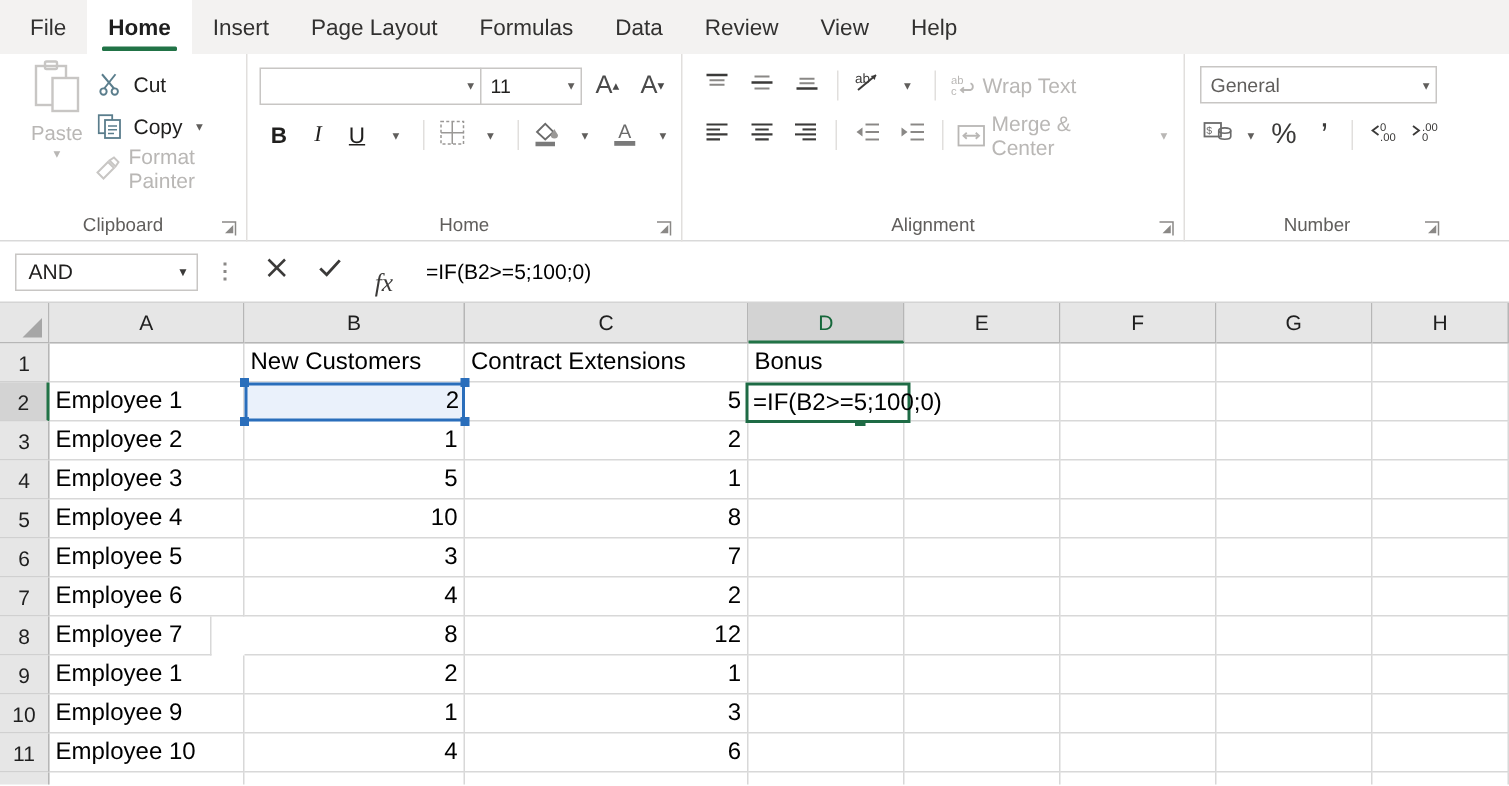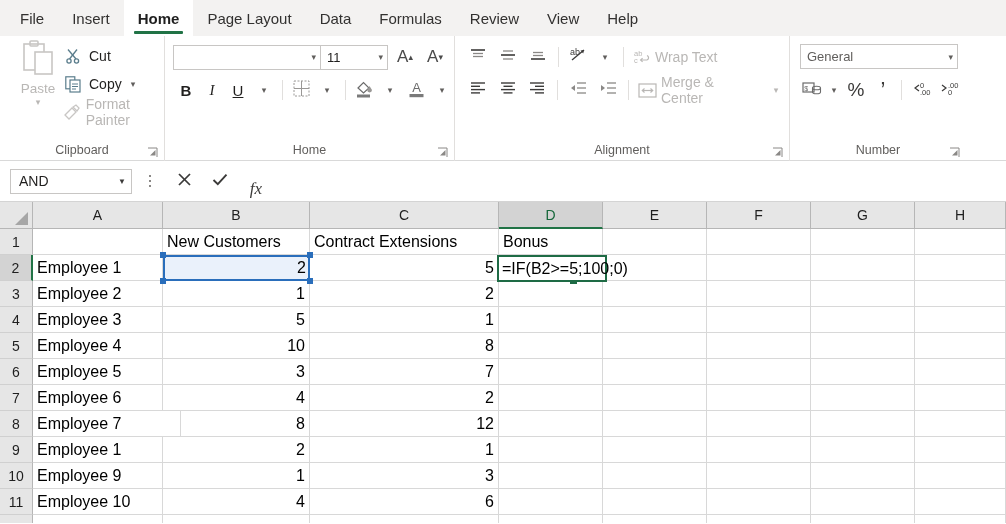--- a/index.html
+++ b/index.html
@@ -285,34 +285,34 @@
     position:absolute; width:7px; height:3px; background:#1e6b45; z-index:7;
   }
 </style>
 </head>
 <body>
 
 <div class="tabbar">
   <div class="tab">
       <span>File</span>
     </div>
+  <div class="tab active">
+      <span>Home</span>
+    </div>
   <div class="tab">
       <span>Insert</span>
     </div>
-  <div class="tab active">
-      <span>Home</span>
-    </div>
   <div class="tab">
       <span>Page Layout</span>
     </div>
   <div class="tab">
+      <span>Formulas</span>
+    </div>
+  <div class="tab">
       <span>Data</span>
-    </div>
-  <div class="tab">
-      <span>Formulas</span>
     </div>
   <div class="tab">
       <span>Review</span>
     </div>
   <div class="tab">
       <span>View</span>
     </div>
   <div class="tab">
       <span>Help</span>
     </div>
@@ -642,20 +642,23 @@
     </div>
     <div class="fbarbtn">
       <span><svg width="16" height="15" viewBox="0 0 16 15">
             <path d="M1.5 8 L5.8 12.2 L14.5 2.6" fill="none" stroke="#3b3a39" stroke-width="1.9"></path>
           </svg></span>
     </div>
     <div class="fbarbtn">
       <span class="fx">fx</span>
     </div>
   </div>
+  <div class="finput">
+    <span>=IF(B2&gt;=5;100;0)</span>
+  </div>
 </div>
 
 <div class="grid">
 
   <div class="corner"></div>
 
   <div class="colhead" style="left:33px;width:130px">
       <span>A</span>
     </div>
   <div class="colhead" style="left:163px;width:147px">
@@ -811,21 +814,21 @@
     </div>
   <div class="cell r" style="left:310px;top:183px;width:189px;height:26px">
       <span>2</span>
     </div>
   <div class="cell" style="left:499px;top:183px;width:104px;height:26px"></div>
   <div class="cell" style="left:603px;top:183px;width:104px;height:26px"></div>
   <div class="cell" style="left:707px;top:183px;width:104px;height:26px"></div>
   <div class="cell" style="left:811px;top:183px;width:104px;height:26px"></div>
   <div class="cell" style="left:915px;top:183px;width:91px;height:26px"></div>
 
-  <div class="cell l" style="left:33px;top:209px;width:148px;height:26px">
+  <div class="cell l" style="left:33px;top:209px;width:108px;height:26px">
       <span>Employee 7</span>
     </div>
   <div class="cell r" style="left:163px;top:209px;width:147px;height:26px">
       <span>8</span>
     </div>
   <div class="cell r" style="left:310px;top:209px;width:189px;height:26px">
       <span>12</span>
     </div>
   <div class="cell" style="left:499px;top:209px;width:104px;height:26px"></div>
   <div class="cell" style="left:603px;top:209px;width:104px;height:26px"></div>

